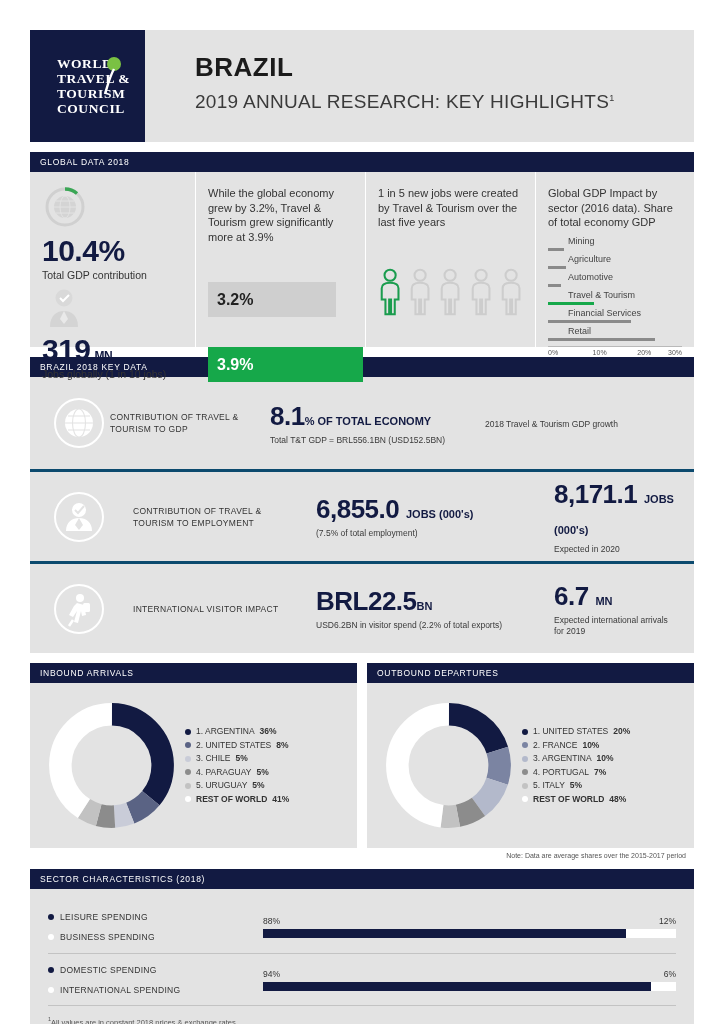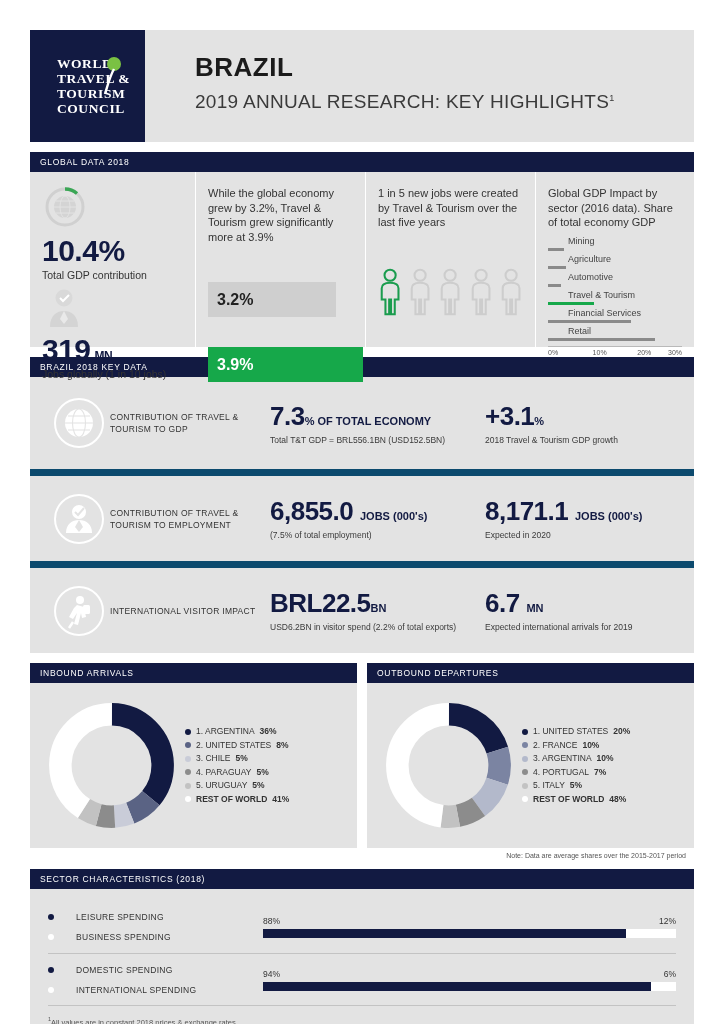--- a/index.html
+++ b/index.html
@@ -60,21 +60,21 @@
   .s-row { margin-bottom: 3px; }
   .s-label { font-size: 9px; color: #444; padding-left: 20px; }
   .s-track { height: 3px; margin-top: 2px; background: transparent; }
   .s-fill { height: 3px; background: #8a8a8a; }
   .s-fill.tt { background: #16a84a; }
   .axis { position: relative; border-top: 1px solid #b9b9b9; margin-top: 5px; height: 12px; }
   .axis span { position: absolute; top: 2px; font-size: 7px; color: #555; }
 
   
   .keyrow { display: flex; align-items: center; height: 92px; padding: 0 18px; }
-  .keyrow + .keyrow { border-top: 7px solid #0c4a6e; }
+  .keyrow + .keyrow { border-top: 3px solid #0c4a6e; gap: 23px; }
   .k-icon { width: 62px; display: flex; justify-content: center; }
   .k-label { width: 160px; font-size: 8.5px; line-height: 12px; color: #333; letter-spacing: .3px; }
   .k-mid { width: 215px; }
   .k-right { flex: 1; }
   .k-big { font-size: 26px; font-weight: 700; color: #121A42; letter-spacing: -.5px; }
   .k-big .unit { font-size: 11px; font-weight: 700; letter-spacing: 0; }
   .k-sub { font-size: 8.5px; color: #3a3a3a; margin-top: 3px; line-height: 11px; }
 
   
   .donut-wrap { display: flex; gap: 10px; }
@@ -84,21 +84,21 @@
   .legend-item { display: flex; align-items: center; gap: 5px; }
   .dot { width: 6px; height: 6px; border-radius: 50%; display: inline-block; flex: none; }
   .legend b { font-weight: 700; }
   .note { font-size: 7px; color: #555; text-align: right; padding: 4px 8px 0 0; }
 
   
   .sc-panel { background: #e3e3e3; padding: 12px 18px 8px 18px; }
   .sc-group { display: flex; align-items: center; height: 52px; }
   .sc-group + .sc-group { border-top: 1px solid #c3c3c3; }
   .sc-labels { width: 215px; font-size: 8.5px; letter-spacing: .3px; color: #333; }
-  .sc-lab { display: flex; align-items: center; gap: 22px; height: 20px; }
+  .sc-lab { display: flex; align-items: center; gap: 6px; height: 20px; }
   .sc-chart { flex: 1; position: relative; }
   .sc-values { display: flex; justify-content: space-between; font-size: 8.5px; color: #333; margin-bottom: 3px; }
   .sc-track { height: 9px; background: #ffffff; display: flex; }
   .sc-fill { background: #121A42; height: 9px; }
   .foot { font-size: 7.5px; color: #555; line-height: 11px; padding-top: 8px; }
   .foot sup { font-size: 5.5px; }
 </style>
 </head>
 <body>
 
@@ -258,28 +258,25 @@
             <ellipse cx="26" cy="26" rx="6.5" ry="14"></ellipse>
             <line x1="12" y1="26" x2="40" y2="26"></line>
             <line x1="15" y1="19" x2="37" y2="19"></line>
             <line x1="15" y1="33" x2="37" y2="33"></line>
           </g>
         </svg>
       </div>
       <div class="k-label">CONTRIBUTION OF TRAVEL &amp; TOURISM TO GDP</div>
       <div class="k-mid">
         <div class="k-big">
-          <span>7.3</span><span class="unit">% OF TOTAL ECONOMY</span>
+          <span>8.1</span><span class="unit">% OF TOTAL ECONOMY</span>
         </div>
         <div class="k-sub">Total T&amp;T GDP = BRL556.1BN (USD152.5BN)</div>
       </div>
       <div class="k-right">
-        <div class="k-big">
-          <span>+3.1</span><span class="unit">%</span>
-        </div>
         <div class="k-sub">2018 Travel &amp; Tourism GDP growth</div>
       </div>
     </div>
 
     <div class="keyrow">
       <div class="k-icon">
         <svg width="52" height="52" viewBox="0 0 52 52">
           <circle cx="26" cy="26" r="24" fill="none" stroke="#ffffff" stroke-width="2"></circle>
           <circle cx="26" cy="19" r="7" fill="#ffffff"></circle>
           <path d="M22 19 l3 3 l6 -7" stroke="#e3e3e3" stroke-width="2" fill="none"></path>

